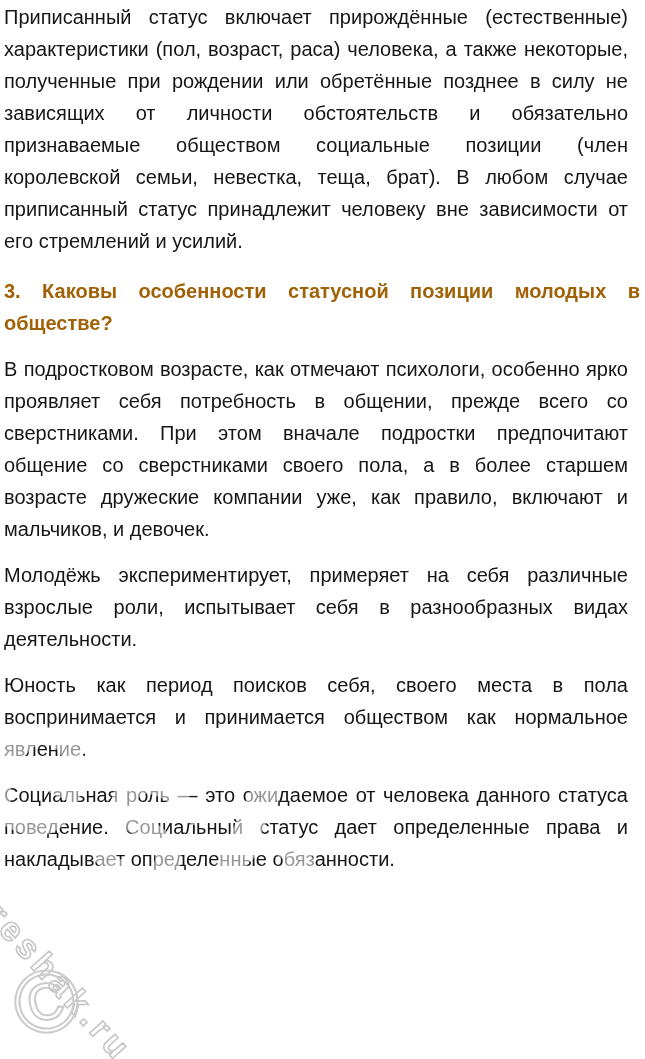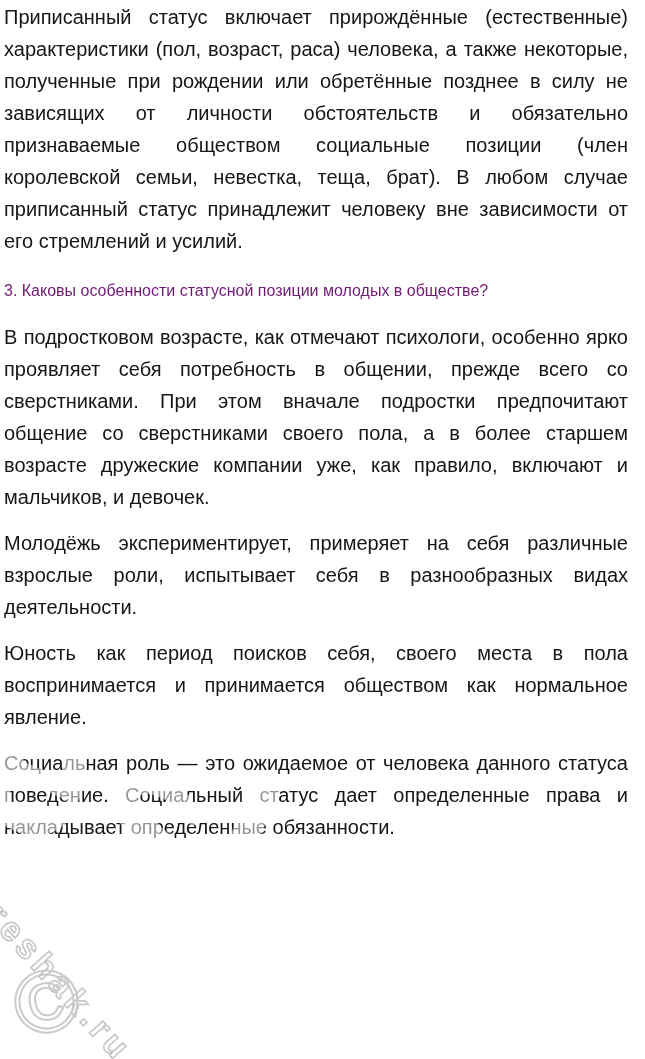--- a/index.html
+++ b/index.html
@@ -17,26 +17,26 @@
     color: #161616;
     font-size: 20px;
     line-height: 32px;
     text-align: justify;
     z-index: 1;
   }
   .page p.para {
     margin: 0 12px 14px 0;
   }
   .page h2.head {
-    font-size: 16px;
+    font-size: 20px;
     line-height: 32px;
-    font-weight: normal;
+    font-weight: bold;
     text-align: justify;
     margin: 18px 0 14px 0;
-    color: #701a75;
+    color: #a16207;
   }
   
   .wm-ghost {
     position: absolute;
     left: -40px;
     top: 600px;
     font-size: 200px;
     font-weight: bold;
     letter-spacing: 10px;
     color: rgba(255, 255, 255, 0.55);

